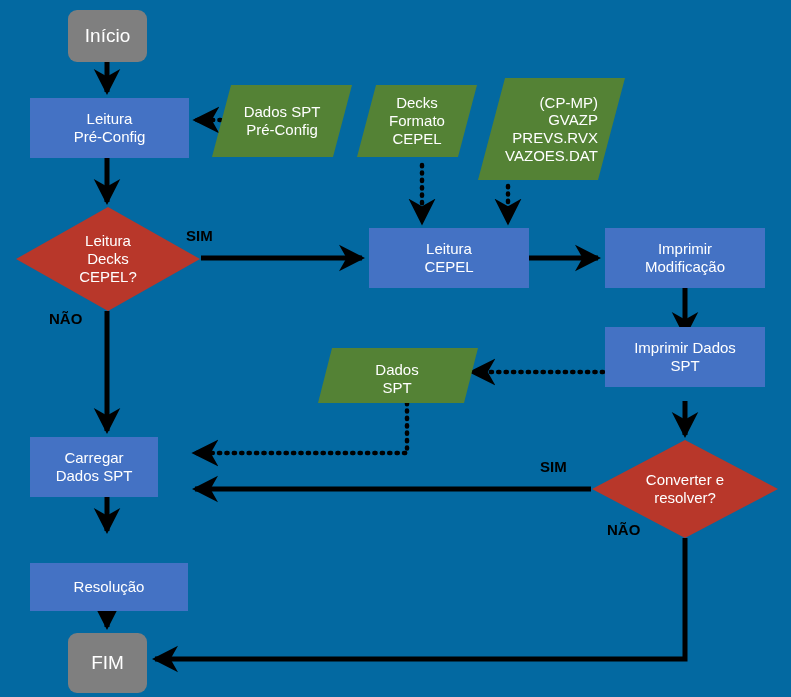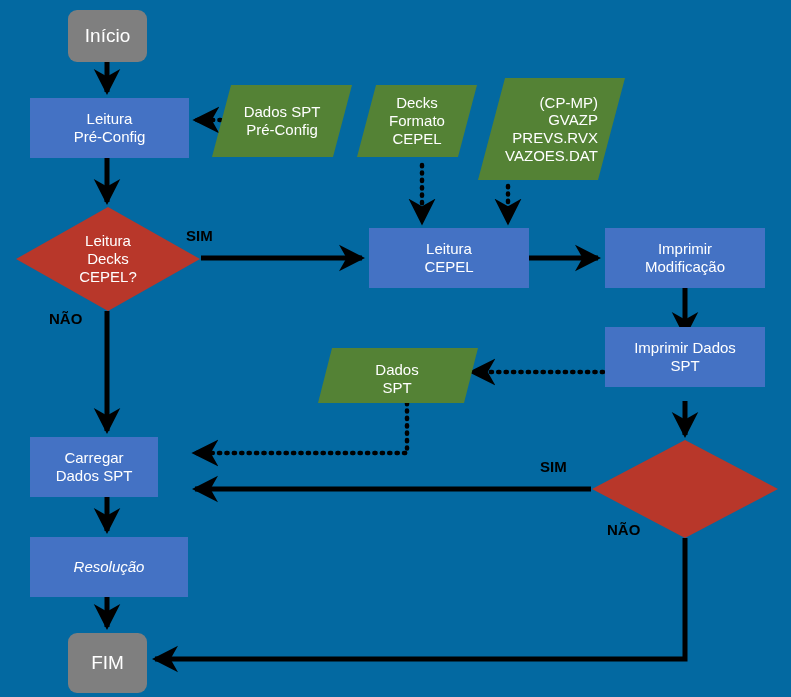--- a/index.html
+++ b/index.html
@@ -131,25 +131,27 @@
 
   <div class="node process" style="left:605px; top:228px; width:160px; height:60px;">Imprimir
 Modificação</div>
 
   <div class="node process" style="left:605px; top:327px; width:160px; height:60px;">Imprimir Dados
 SPT</div>
 
   <div class="node decision-label" style="left:325px; top:348px; width:144px; height:62px;">Dados
 SPT</div>
 
+  <div class="node decision-label" style="left:613px; top:440px; width:144px; height:98px;">Converter e
+resolver?</div>
 
   <div class="node process" style="left:30px; top:437px; width:128px; height:60px;">Carregar
 Dados SPT</div>
 
-  <div class="node process" style="left:30px; top:537px; width:158px; height:60px;font-style:italic;">Resolução</div>
+  <div class="node process" style="left:30px; top:563px; width:158px; height:48px;">Resolução</div>
 
   <div class="node terminator" style="left:68px; top:633px; width:79px; height:60px;">FIM</div>
 
   <div class="edge-label" style="left:186px; top:227px;">SIM</div>
 
   <div class="edge-label" style="left:49px; top:310px;">NÃO</div>
 
   <div class="edge-label" style="left:540px; top:458px;">SIM</div>
 
   <div class="edge-label" style="left:607px; top:521px;">NÃO</div>

